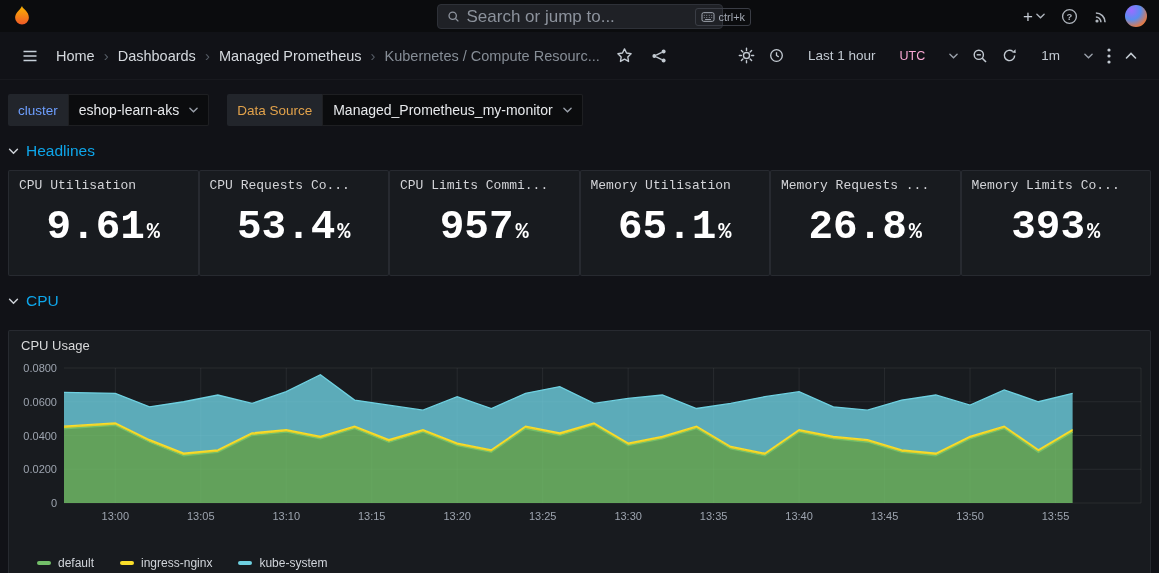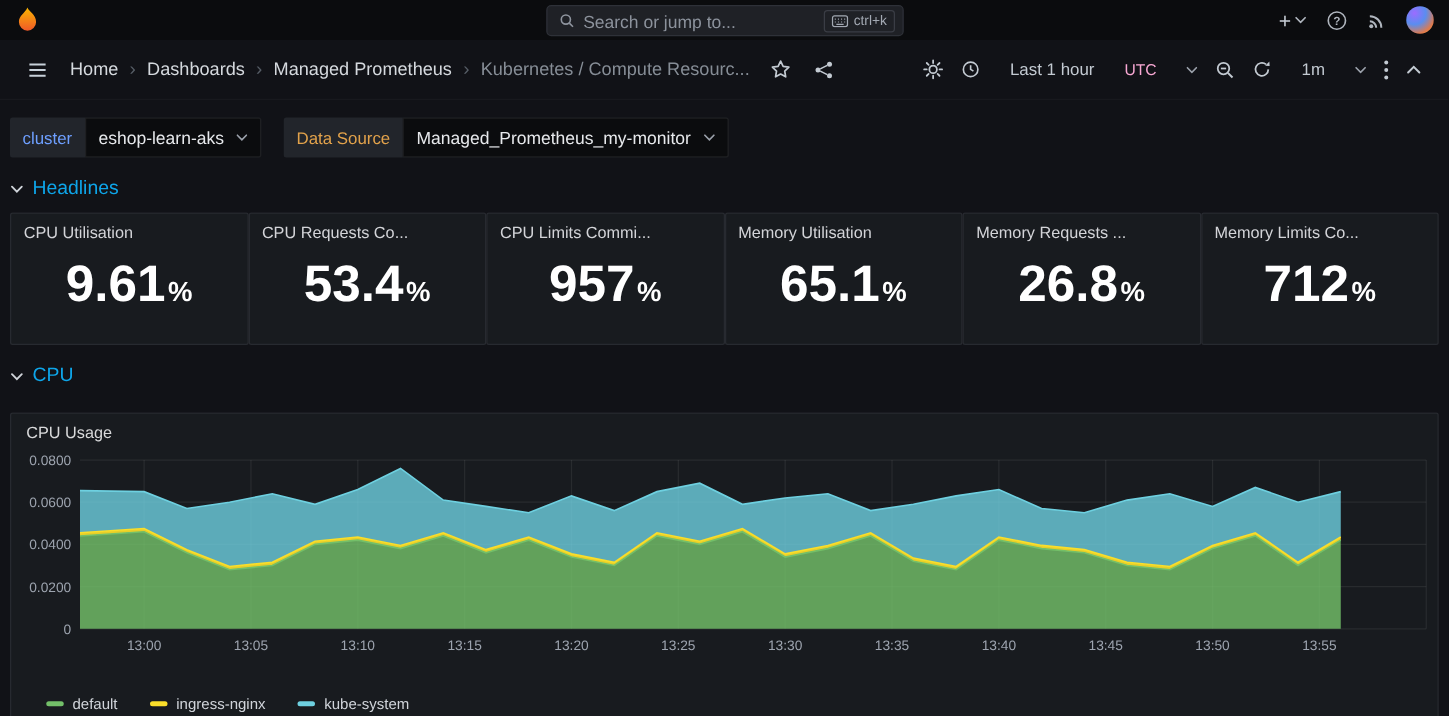--- a/index.html
+++ b/index.html
@@ -20,21 +20,21 @@
   }
   .searchbox {
     position: absolute; left: 50%; top: 4px; transform: translateX(-50%);
     width: 286px; height: 25px;
     background: #1f2126; border: 1px solid #2e3138; border-radius: 4px;
     display: flex; align-items: center; gap: 7px; padding: 0 6px 0 9px;
     cursor: pointer;
   }
   .searchbox input {
     flex: 1; background: transparent; border: none; outline: none;
-    color: #9097a0; font-size: 14px; font-family: "Liberation Sans", sans-serif;
+    color: #9097a0; font-size: 17px; font-family: "Liberation Sans", sans-serif;
   }
   .searchbox input::placeholder { color: #8c929c; }
   .kbd-chip {
     display: flex; align-items: center; gap: 4px;
     border: 1px solid #3a3d45; border-radius: 3px;
     color: #a3a9b3; font-size: 11px; padding: 1px 5px; height: 18px;
   }
   .top-actions { margin-left: auto; display: flex; align-items: center; gap: 16px; color: #afb5bd; }
   .plus-group { display: flex; align-items: center; gap: 3px; cursor: pointer; }
   .plus-glyph { font-size: 17px; line-height: 1; color: #c7cdd5; }
@@ -78,21 +78,21 @@
 
   
   .section-header {
     display: flex; align-items: center; gap: 7px;
     padding: 16px 8px 10px 8px; cursor: pointer;
     color: #0ea5e9; font-size: 15.5px; font-weight: 500;
   }
   .section-header svg { color: #cfd3d9; }
 
   
-  .stats-row { display: flex; gap: 0; padding: 0 8px; }
+  .stats-row { display: flex; gap: 0; padding: 0 8px; font-family: Liberation Mono, monospace; }
   .stat-panel {
     flex: 1; height: 106px;
     background: #181b1f; border: 1px solid rgba(204,204,220,0.09); border-radius: 2px;
     overflow: hidden;
   }
   .stat-title {
     padding: 7px 10px 0 10px; font-size: 13px; color: #d3d4d8;
     white-space: nowrap; overflow: hidden;
   }
   .stat-value {
@@ -324,21 +324,21 @@
   <div class="stat-panel">
     <div class="stat-title">Memory Requests ...</div>
     <div class="stat-value">
       <span class="stat-num">26.8</span>
         <span class="stat-unit">%</span>
     </div>
   </div>
   <div class="stat-panel">
     <div class="stat-title">Memory Limits Co...</div>
     <div class="stat-value">
-      <span class="stat-num">712</span>
+      <span class="stat-num">393</span>
         <span class="stat-unit">%</span>
     </div>
   </div>
 </div>
 
 <div class="section-header">
   <svg width="11" height="7" viewBox="0 0 12 8">
       <path d="M1.5 1.5L6 6l4.5-4.5" fill="none" stroke="currentColor" stroke-width="1.7" stroke-linecap="round"></path>
     </svg>
   <span>CPU</span>

